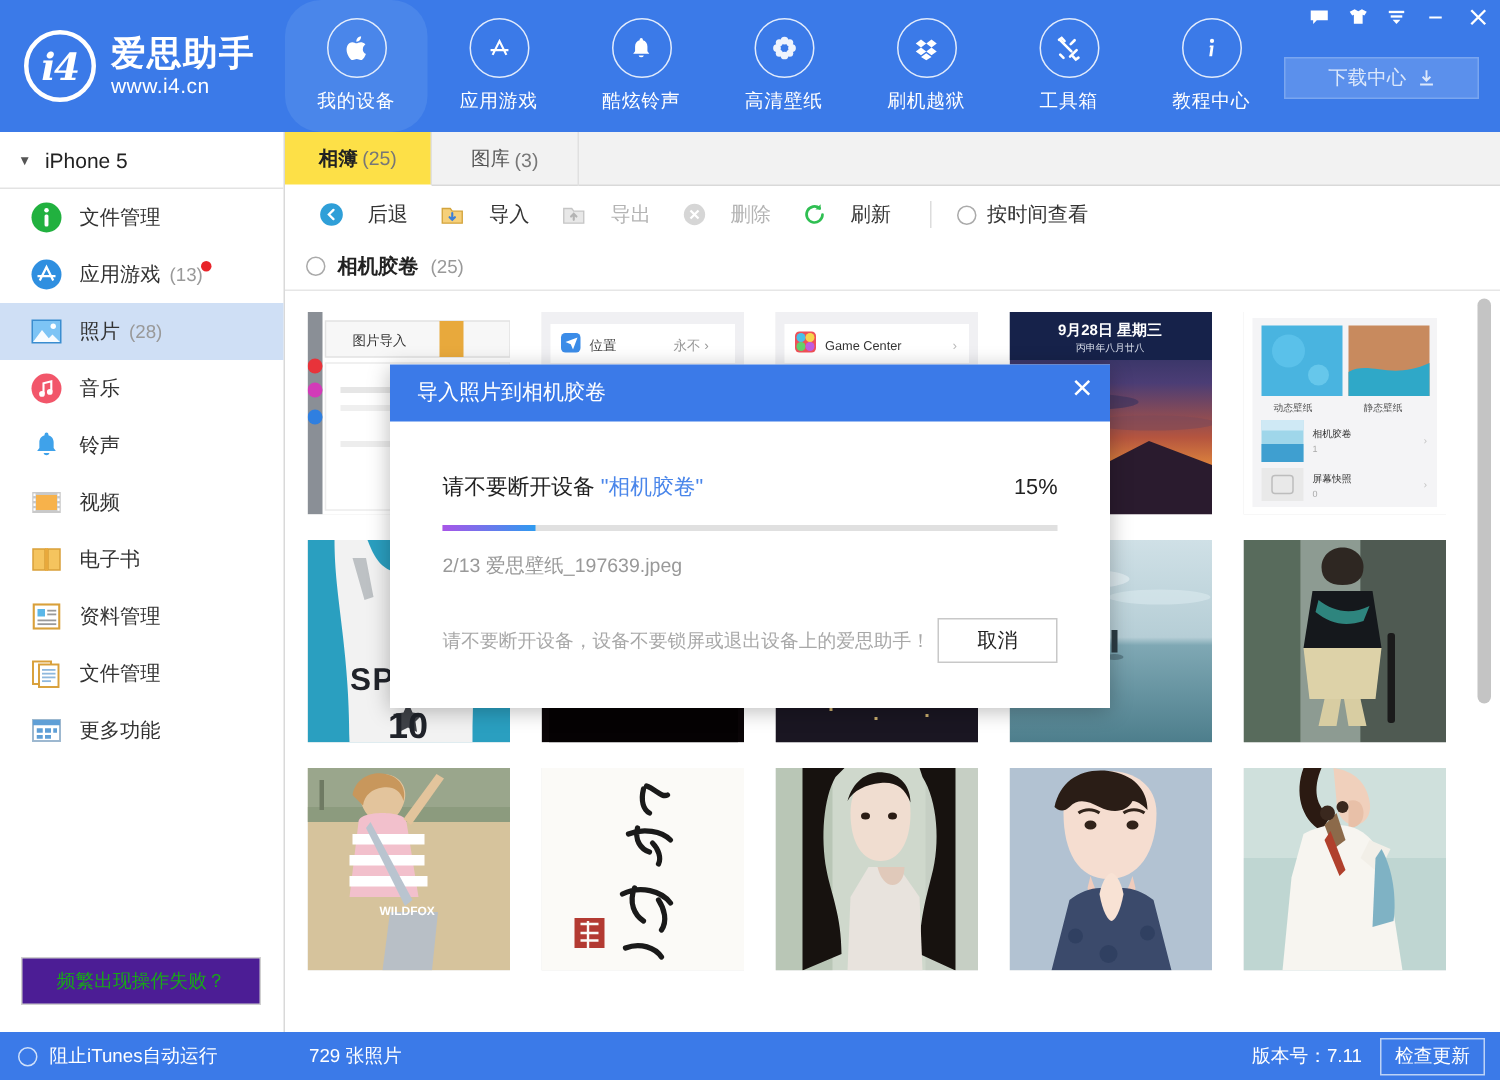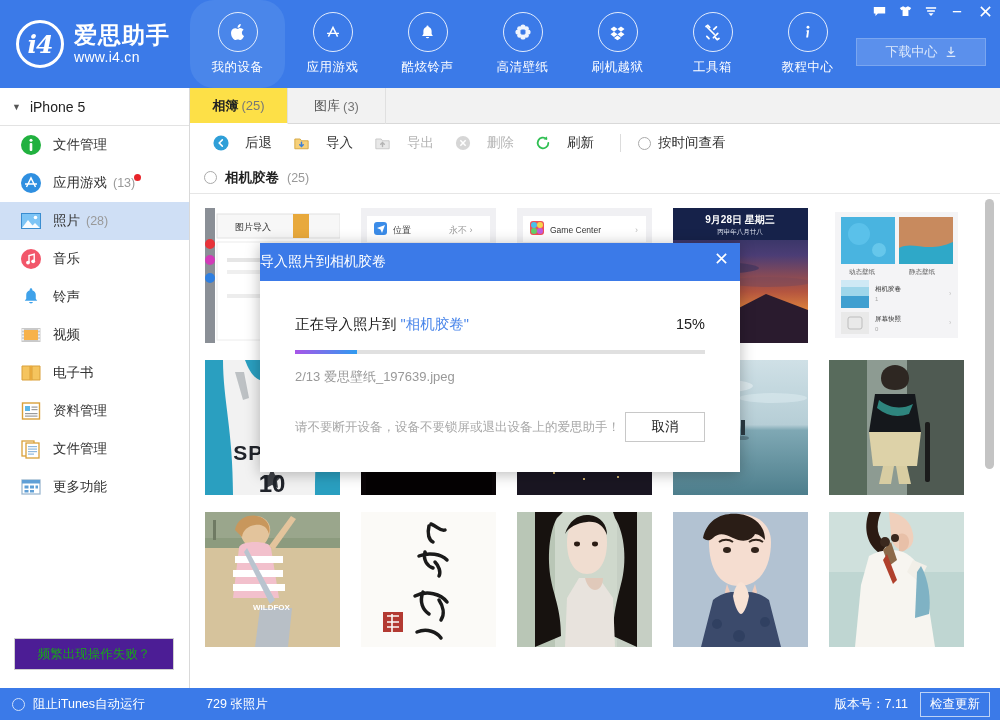--- a/index.html
+++ b/index.html
@@ -151,21 +151,21 @@
     margin-right: 10px; cursor: pointer;
   }
 
   
   .dlg {
     position: absolute; left: 260px; top: 243px; width: 480px; height: 229px;
     background: #fff; box-shadow: 0 2px 14px rgba(0,0,0,.28); z-index: 50;
   }
   .dlg-head {
     height: 38px; background: #3b7ae8; display: flex; align-items: center;
-    color: #fff; font-size: 14px; position: relative;
+    padding-left: 18px; color: #fff; font-size: 14px; position: relative;
   }
   .dlg-close {
     position: absolute; right: 0; top: 0; width: 38px; height: 30px;
     display: flex; align-items: center; justify-content: center;
     color: #fff; font-size: 15px; cursor: pointer;
   }
   .dlg-body { padding: 34px 35px 0 35px; }
   .dlg-row1 { display: flex; align-items: baseline; justify-content: space-between; }
   .dlg-task { font-size: 14.5px; color: #222; }
   .dlg-task .q { color: #4a86ea; margin-left: 4px; }
@@ -798,21 +798,21 @@
       <span>导入照片到相机胶卷</span>
       <div class="dlg-close">
         <svg width="13" height="13" viewBox="0 0 14 14" stroke="#fff" stroke-width="1.8">
             <path d="M2 2l10 10M12 2L2 12"></path>
           </svg>
       </div>
     </div>
     <div class="dlg-body">
       <div class="dlg-row1">
         <div class="dlg-task">
-          <span>正在导入照片到</span><span class="q">"相机胶卷"</span>
+          <span>请不要断开设备</span><span class="q">"相机胶卷"</span>
         </div>
         <div class="dlg-pct">15%</div>
       </div>
       <div class="pbar">
         <div class="pbar-fill" id="pbar-fill" style="width: 15%;"></div>
       </div>
       <div class="dlg-file">2/13 爱思壁纸_197639.jpeg</div>
       <div class="dlg-foot">
         <div class="dlg-warn">请不要断开设备，设备不要锁屏或退出设备上的爱思助手！</div>
         <button class="dlg-cancel">取消</button>

